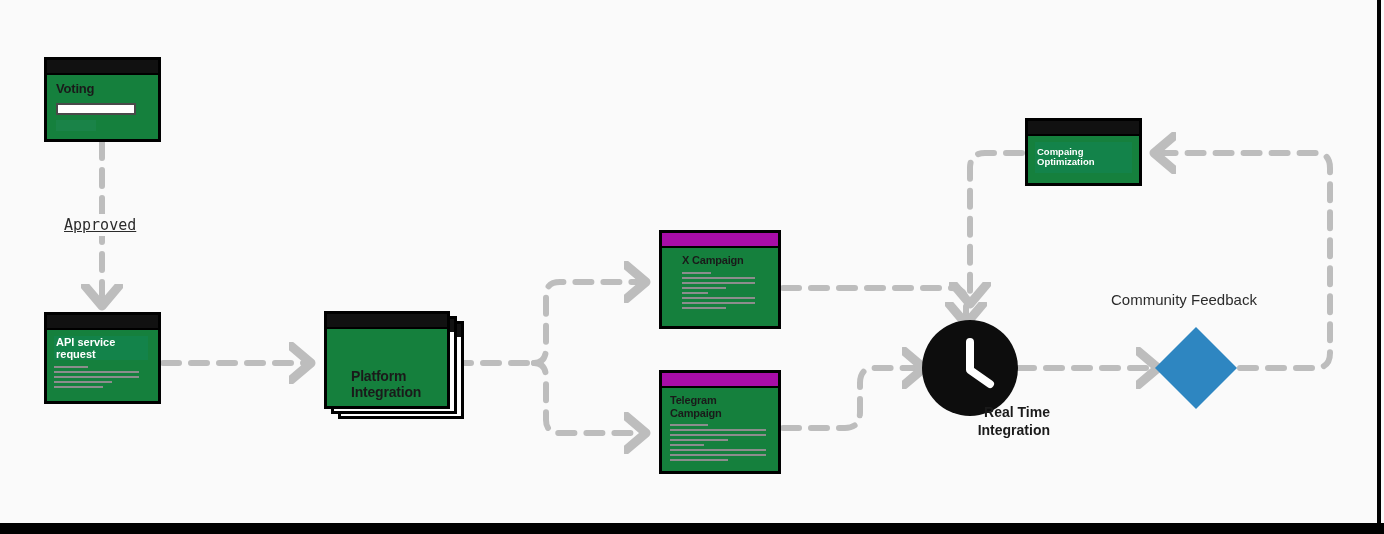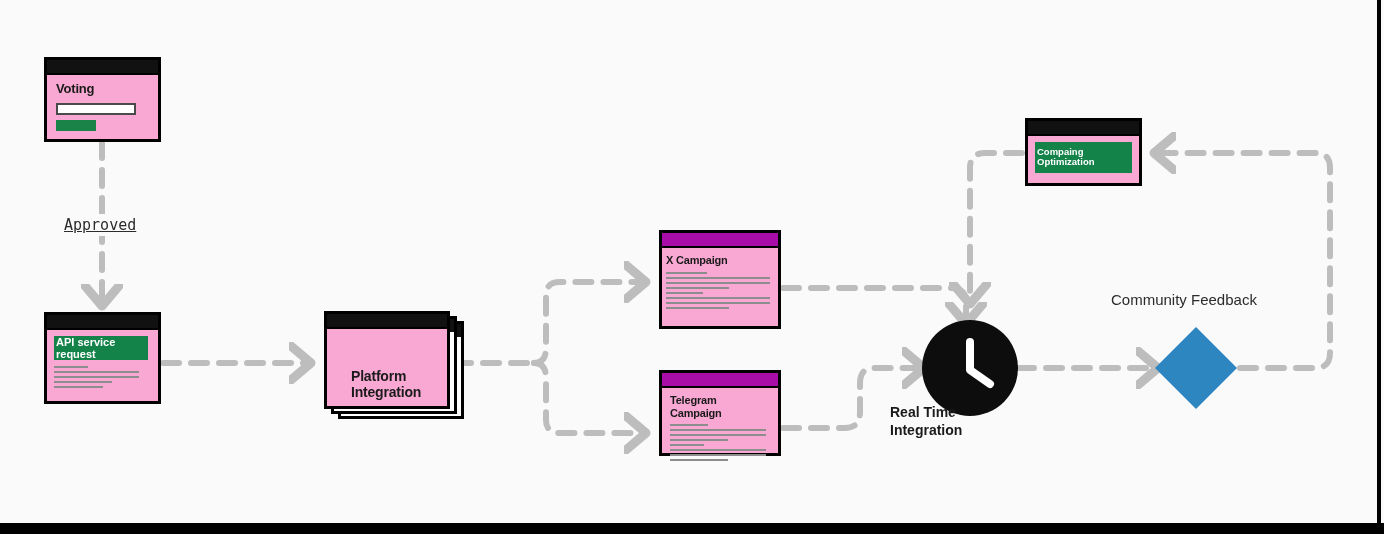--- a/index.html
+++ b/index.html
@@ -40,21 +40,21 @@
     height: 13px;
     background: #111111;
     width: 100%;
   }
   .win.magenta .titlebar { background: #a80da8; }
   .win .body {
     position: relative;
     box-sizing: border-box;
     padding: 8px 9px 6px 9px;
     height: calc(100% - 13px);
-    background: #f9a8d4;
+    background: #15803d;
     border-top: 2px solid #000;
   }
   .card-title {
     font-size: 13px;
     font-weight: bold;
     color: #1a1a1a;
     line-height: 1.15;
     letter-spacing: -0.2px;
   }
   
@@ -89,21 +89,21 @@
     border: 3px solid #000;
   }
 
   
   .clock-wrap { position: absolute; }
   .clock-label {
     position: absolute;
     width: 160px;
     left: -32px;
     top: 84px;
-    text-align: left;
+    text-align: right;
     font-size: 14px;
     font-weight: bold;
     color: #1a1a1a;
     line-height: 1.25;
   }
 
   
   .diamond {
     position: absolute;
     width: 58px; height: 58px;
@@ -215,36 +215,36 @@
         <div class="card-title" style="font-size:14px;">
           <div>Platform</div>
           <div>Integration</div>
         </div>
       </div>
     </div>
   </div>
 
   <div class="win magenta" style="left:659px; top:230px; width:122px; height:99px;">
     <div class="titlebar"></div>
-    <div class="body" style="padding:6px 4px;">
+    <div class="body" style="padding:6px 20px;">
       <div class="card-title" style="font-size:11px;">X Campaign</div>
       <div class="lines">
         <div class="ln" style="width:38%"></div>
         <div class="ln" style="width:96%"></div>
         <div class="ln" style="width:96%"></div>
         <div class="ln" style="width:58%"></div>
         <div class="ln" style="width:34%"></div>
         <div class="ln" style="width:96%"></div>
         <div class="ln" style="width:96%"></div>
         <div class="ln" style="width:58%"></div>
       </div>
     </div>
   </div>
 
-  <div class="win magenta" style="left:659px; top:370px; width:122px; height:86px;">
+  <div class="win magenta" style="left:659px; top:370px; width:122px; height:104px;">
     <div class="titlebar"></div>
     <div class="body" style="padding:6px 8px;">
       <div class="card-title" style="font-size:11px;">
         <div>Telegram</div>
         <div>Campaign</div>
       </div>
       <div class="lines">
         <div class="ln" style="width:38%"></div>
         <div class="ln" style="width:96%"></div>
         <div class="ln" style="width:96%"></div>

